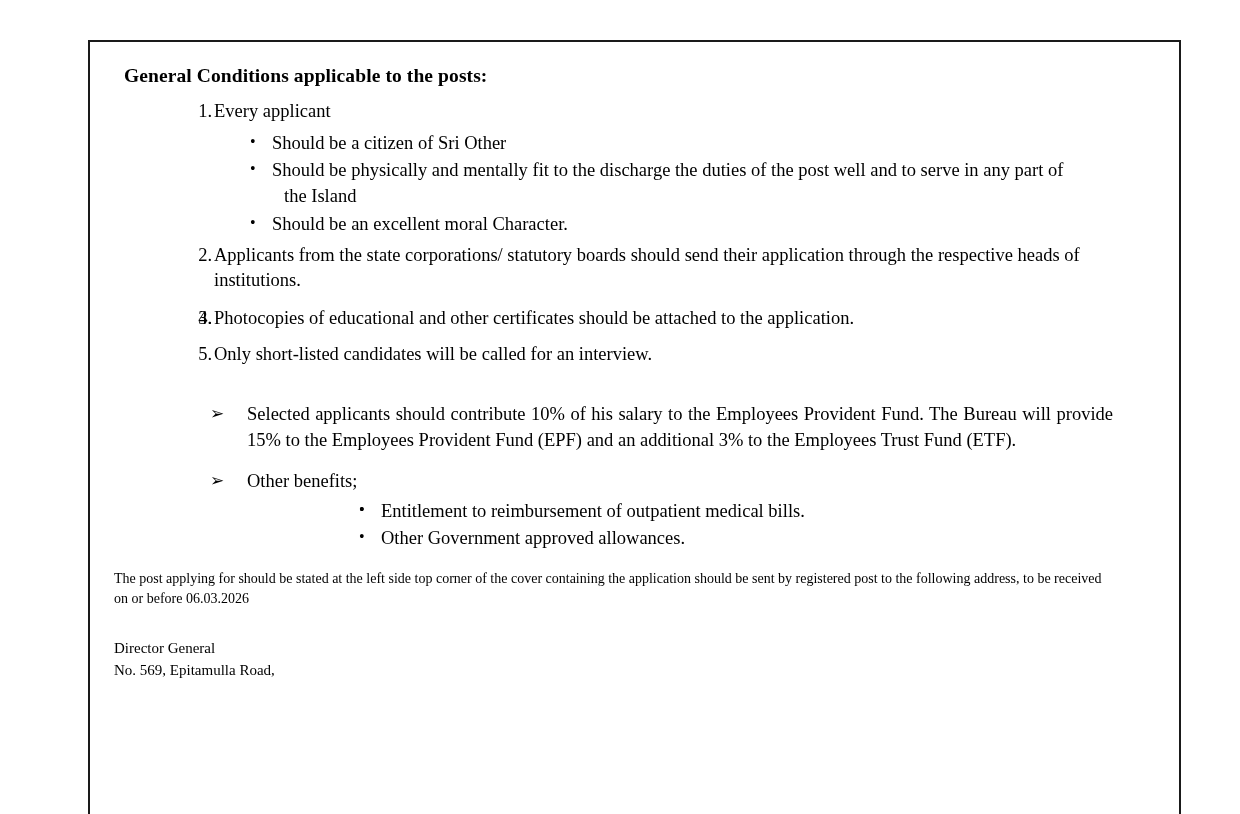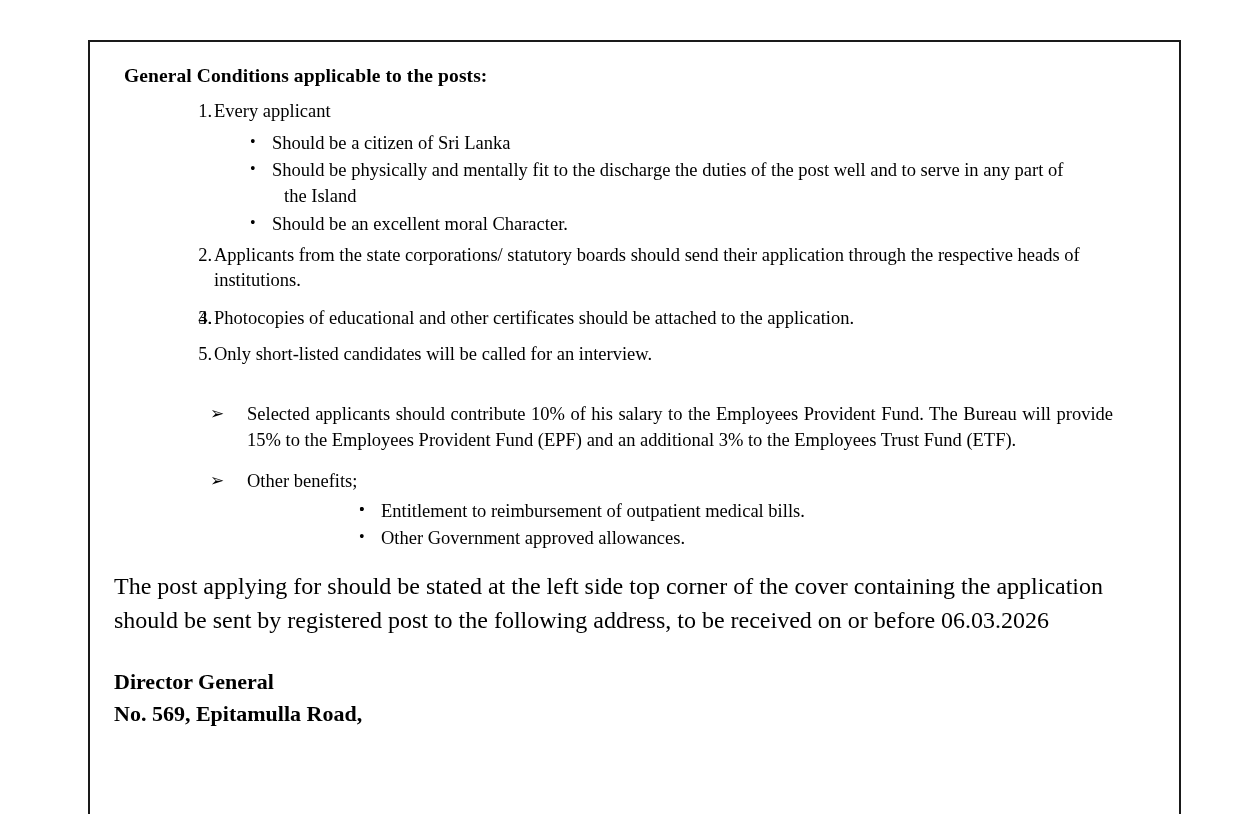--- a/index.html
+++ b/index.html
@@ -131,32 +131,32 @@
   }
   ul.dots.sub > li {
     padding-left: 134px;
   }
   ul.dots.sub > li > .dot {
     left: 112px;
   }
 
   
   .closing {
-    font-size: 24px;
+    font-size: 14px;
     line-height: 1.42;
     margin: 18px 0 0 0;
     padding-right: 45px;
     text-align: left;
   }
 
   
   .address {
     margin-top: 28px;
-    font-weight: bold;
-    font-size: 22px;
+    font-weight: normal;
+    font-size: 15px;
     line-height: 1.47;
   }
   .address div {
     white-space: pre;
   }
 </style>
 </head>
 <body>
 
 <div id="page">
@@ -165,21 +165,21 @@
     <div class="heading">General Conditions applicable to the posts:</div>
 
     <ol class="numlist">
 
       <li class="item1">
         <span class="num">1.</span>
         <span class="body">Every applicant</span>
         <ul class="dots">
           <li>
             <span class="dot">•</span>
-            <span>Should be a citizen of Sri Lanka</span>
+            <span>Should be a citizen of Sri Other</span>
           </li>
           <li>
             <span class="dot">•</span>
             <span>Should be physically and mentally fit to the discharge the duties of the post well and to serve in any part of</span>
             <span class="wrap2">the Island</span>
           </li>
           <li>
             <span class="dot">•</span>
             <span>Should be an excellent moral Character.</span>
           </li>

